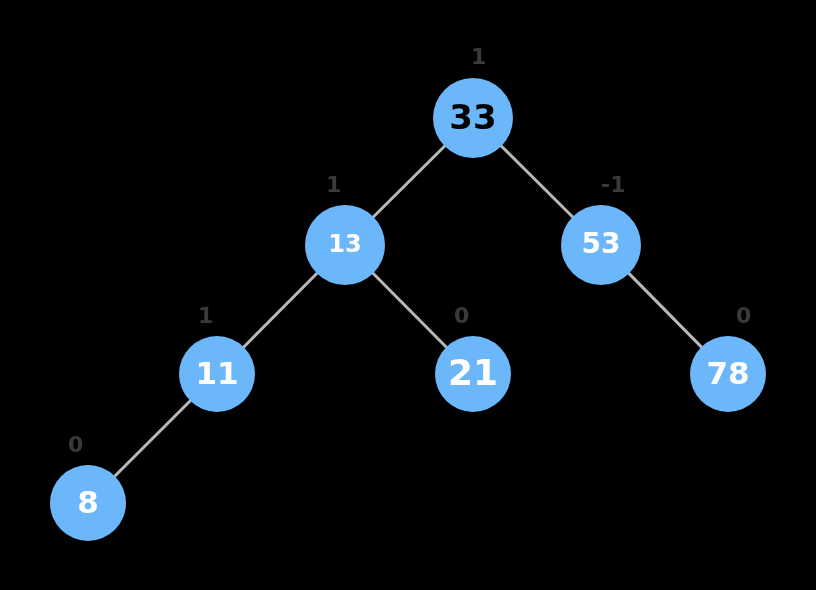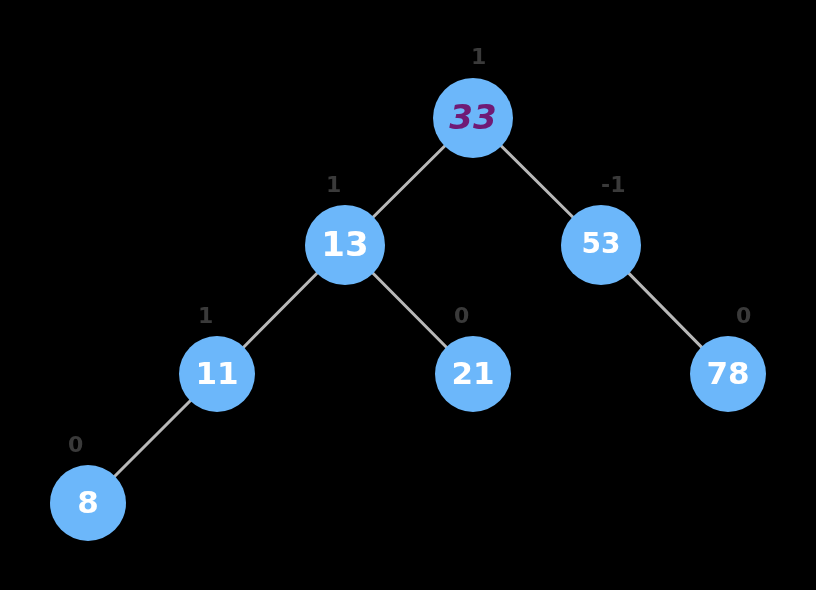--- a/index.html
+++ b/index.html
@@ -64,33 +64,33 @@
   <svg id="edge-layer" viewBox="0 0 816 590" width="816" height="590" xmlns="http://www.w3.org/2000/svg" aria-hidden="true">
       <line x1="446.0247769608161" y1="144.76447910919026" x2="371.9752230391839" y2="218.23552089080974" stroke="#B8B8B8" stroke-width="3" stroke-linecap="round"></line>
       <line x1="499.9752230391839" y1="144.76447910919026" x2="574.0247769608161" y2="218.23552089080974" stroke="#B8B8B8" stroke-width="3" stroke-linecap="round"></line>
       <line x1="318.23469768479674" y1="271.97440623954077" x2="242.35660219335045" y2="348.445299352014" stroke="#B8B8B8" stroke-width="3" stroke-linecap="round"></line>
       <line x1="371.76530231520326" y1="271.97440623954077" x2="447.64339780664955" y2="348.445299352014" stroke="#B8B8B8" stroke-width="3" stroke-linecap="round"></line>
       <line x1="627.6593217939023" y1="272.0791536331763" x2="702.7438004057768" y2="348.3460649790961" stroke="#B8B8B8" stroke-width="3" stroke-linecap="round"></line>
       <line x1="191.54415587728428" y1="399.4558441227157" x2="113.45584412271572" y2="477.5441558772843" stroke="#B8B8B8" stroke-width="3" stroke-linecap="round"></line>
     </svg>
 
   <div id="node-layer">
-      <div class="tree-node" style="left: 433px; top: 78px; width: 80px; height: 80px; background: rgb(108, 183, 250); color: #701a75; font-size: 34px; font-style: italic;">
+      <div class="tree-node" style="left: 433px; top: 78px; width: 80px; height: 80px; background: rgb(108, 183, 250); color: #000000; font-size: 34px;">
         <span class="node-label">33</span>
       </div>
-      <div class="tree-node" style="left: 305px; top: 205px; width: 80px; height: 80px; background: rgb(108, 183, 250); color: rgb(255, 255, 255); font-size: 34px;">
+      <div class="tree-node" style="left: 305px; top: 205px; width: 80px; height: 80px; background: rgb(108, 183, 250); color: rgb(255, 255, 255); font-size: 24px;">
         <span class="node-label">13</span>
       </div>
       <div class="tree-node" style="left: 561px; top: 205px; width: 80px; height: 80px; background: rgb(108, 183, 250); color: rgb(255, 255, 255); font-size: 28px;">
         <span class="node-label">53</span>
       </div>
       <div class="tree-node" style="left: 179px; top: 336px; width: 76px; height: 76px; background: rgb(108, 183, 250); color: rgb(255, 255, 255); font-size: 31px; text-align: right;">
         <span class="node-label">11</span>
       </div>
-      <div class="tree-node" style="left: 435px; top: 336px; width: 76px; height: 76px; background: rgb(108, 183, 250); color: rgb(255, 255, 255); font-size: 31px;">
+      <div class="tree-node" style="left: 435px; top: 336px; width: 76px; height: 76px; background: rgb(108, 183, 250); color: rgb(255, 255, 255); font-size: 36px;">
         <span class="node-label">21</span>
       </div>
       <div class="tree-node" style="left: 690px; top: 336px; width: 76px; height: 76px; background: rgb(108, 183, 250); color: rgb(255, 255, 255); font-size: 31px;">
         <span class="node-label">78</span>
       </div>
       <div class="tree-node" style="left: 50px; top: 465px; width: 76px; height: 76px; background: rgb(108, 183, 250); color: rgb(255, 255, 255); font-size: 31px;">
         <span class="node-label">8</span>
       </div>
     </div>
   <div id="balance-layer">

